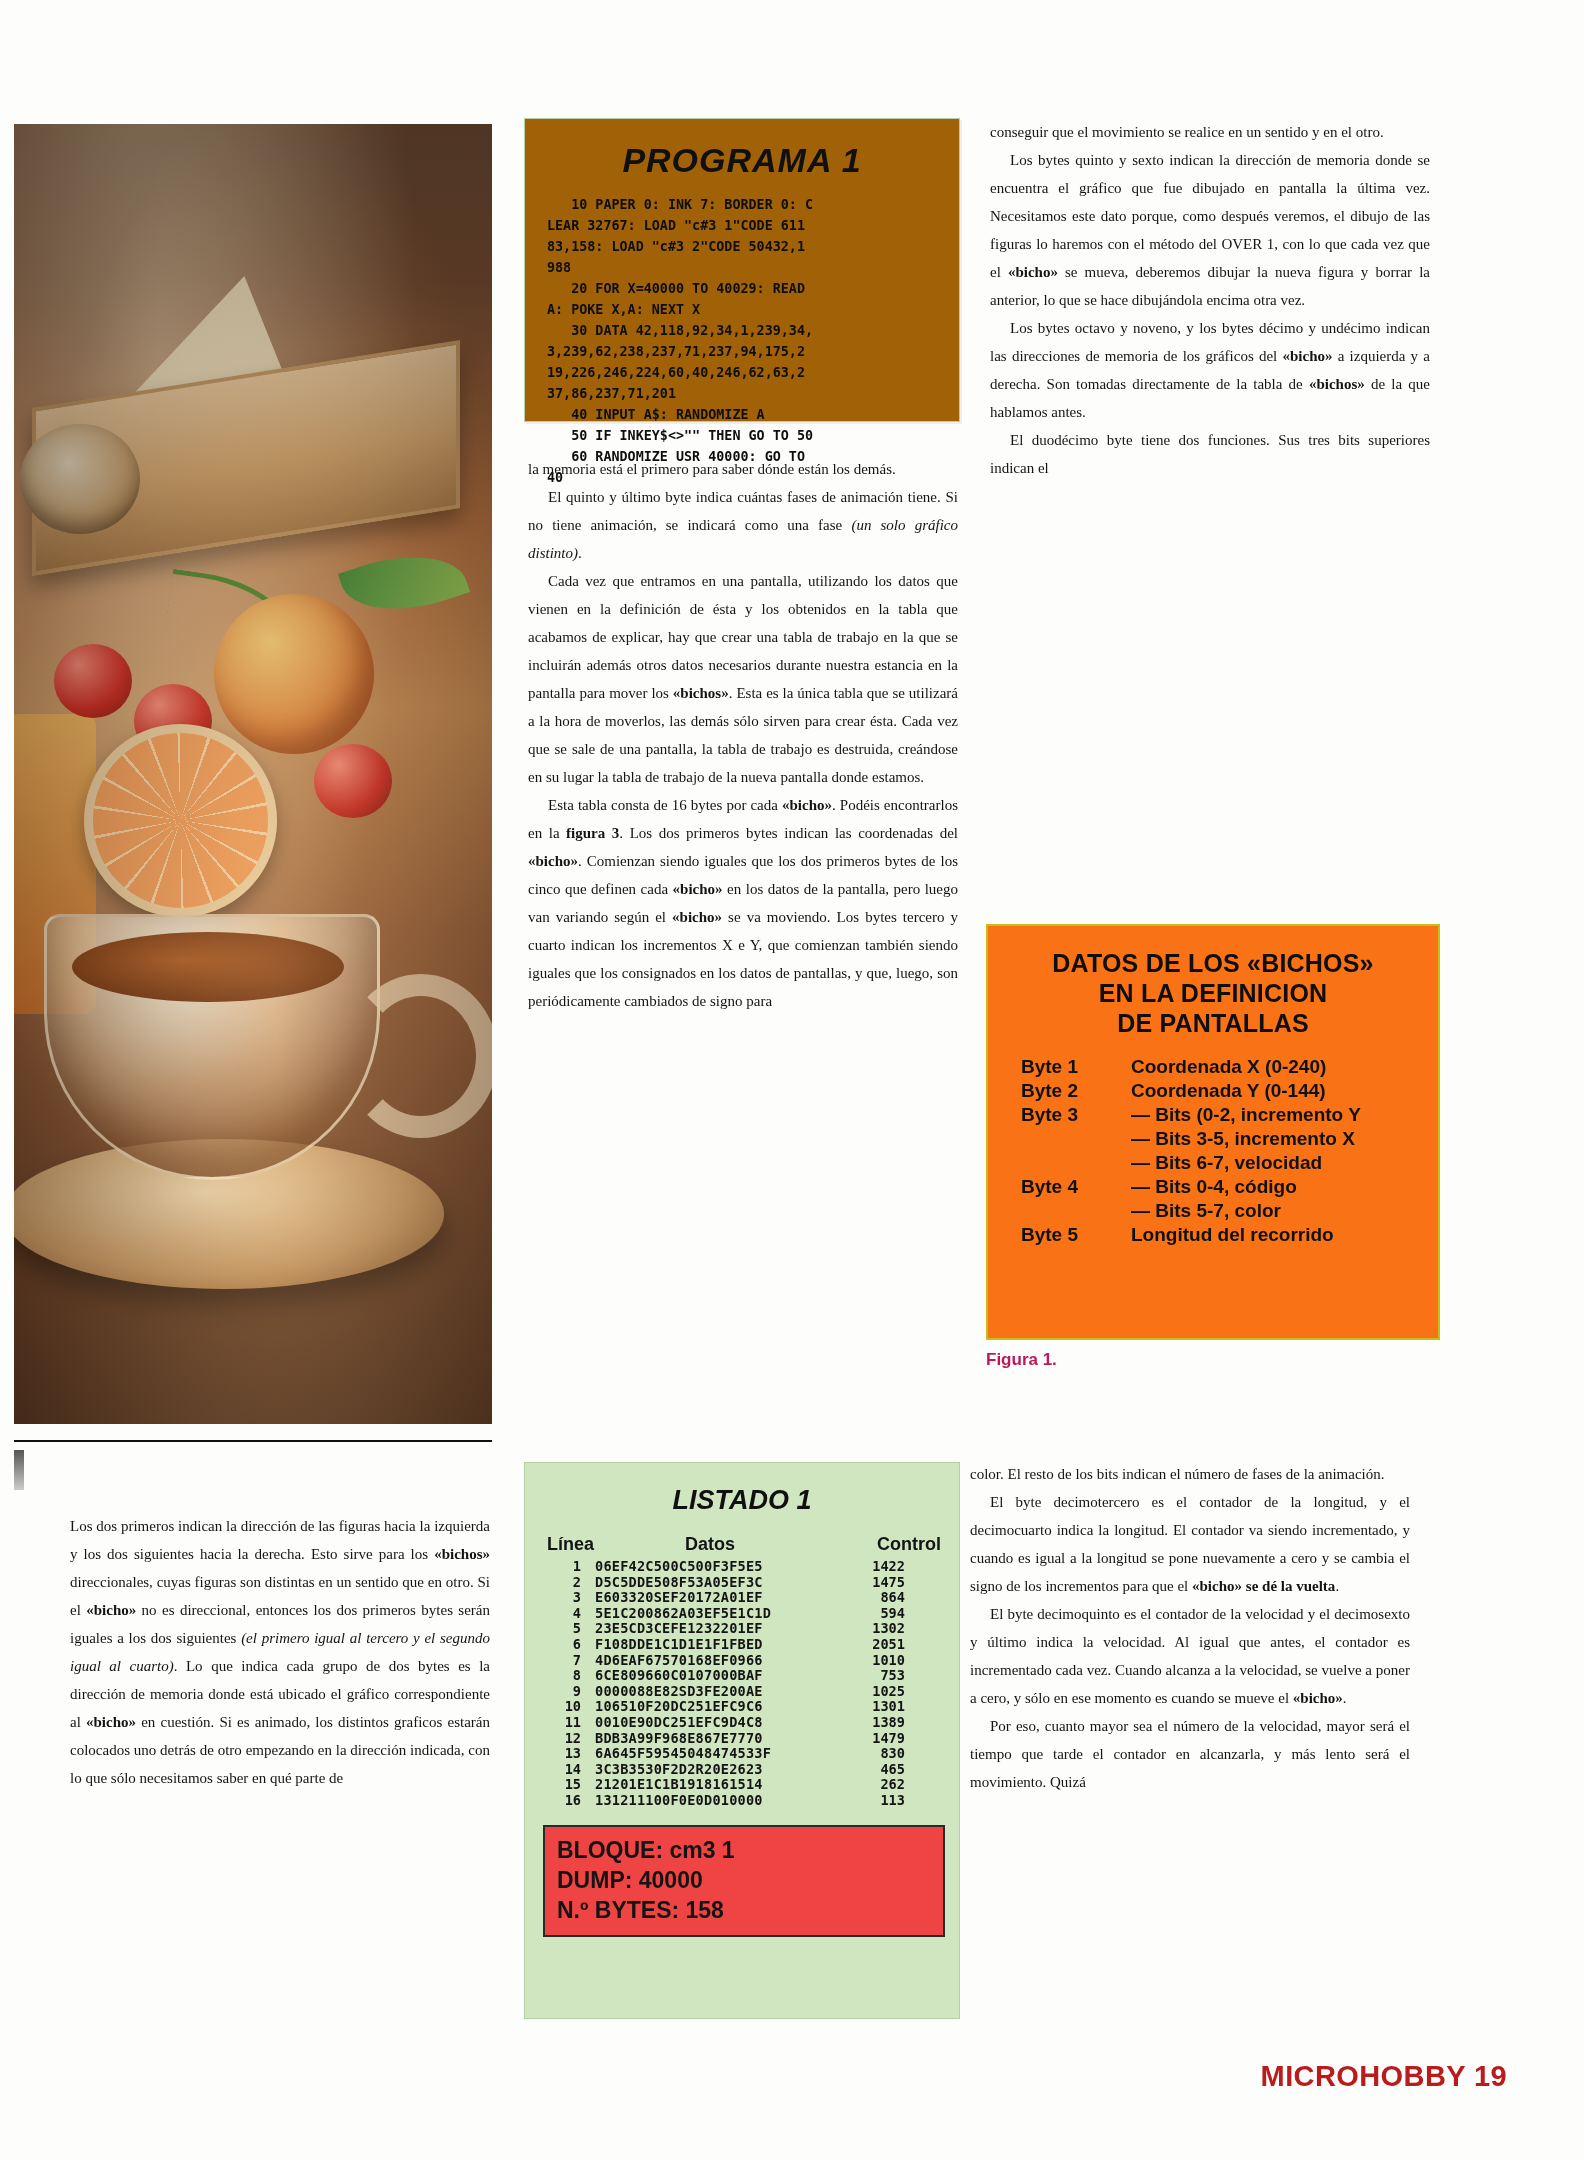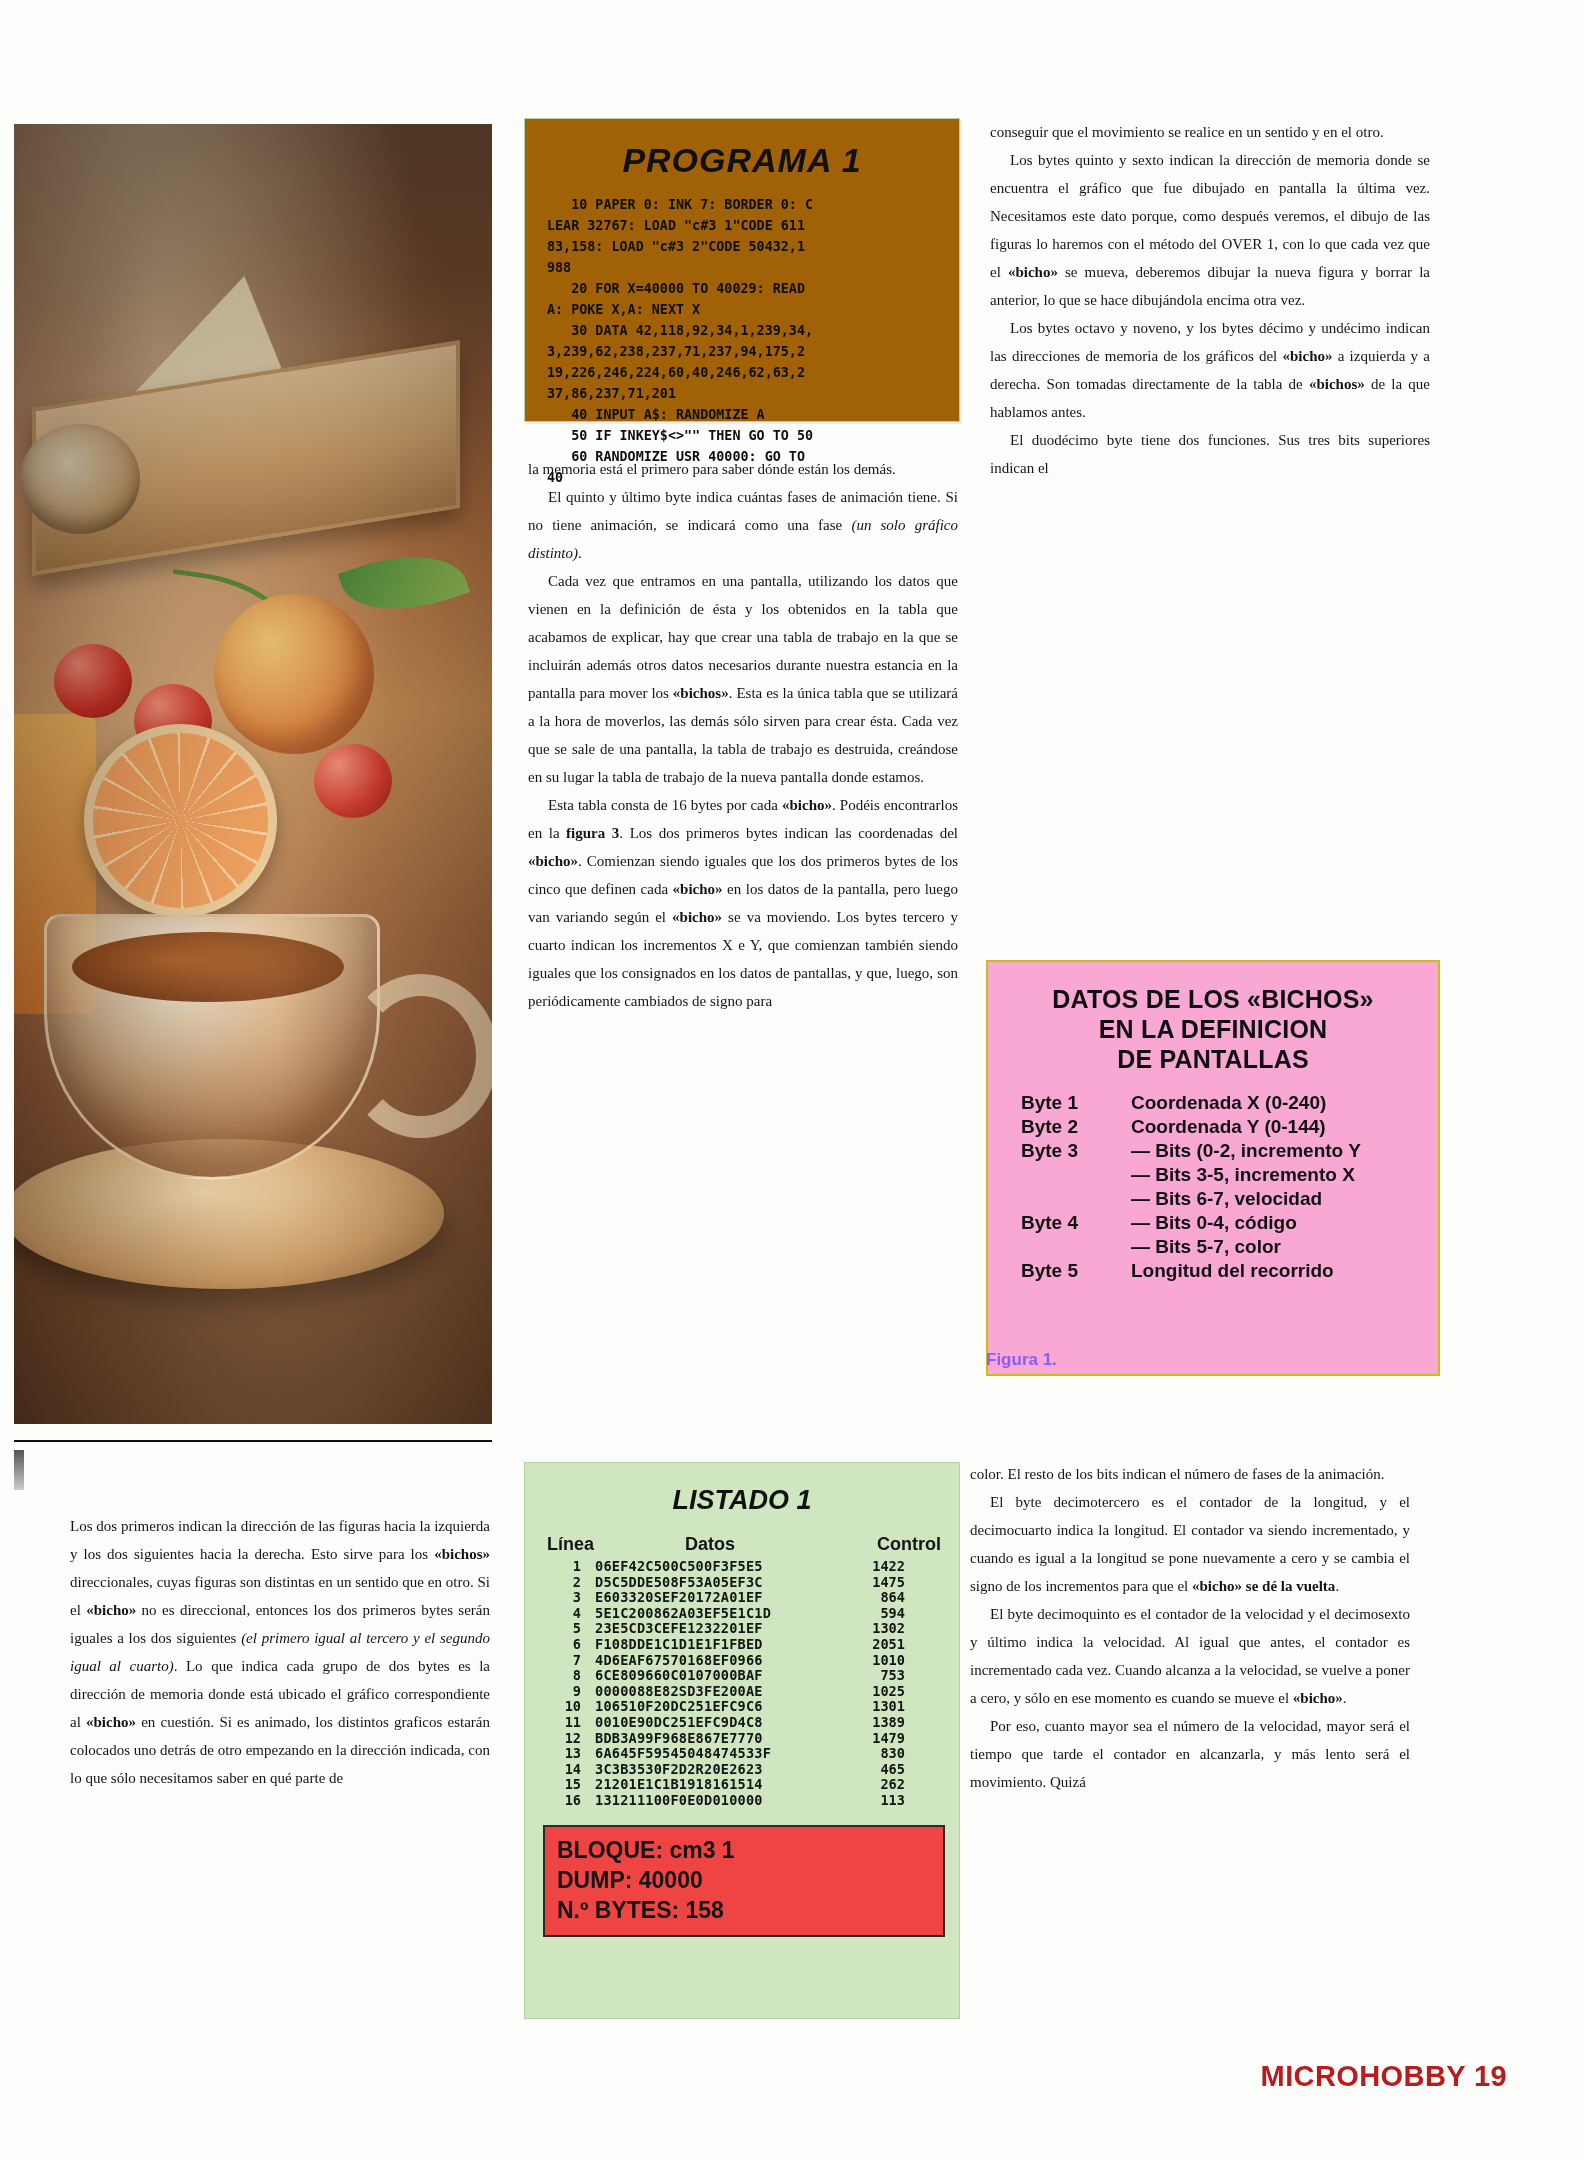--- a/index.html
+++ b/index.html
@@ -207,24 +207,24 @@
     white-space: pre-wrap;
     word-break: break-word;
     font-weight: bold;
     color: #0e0e0e;
   }
 
   
   #figura1 {
     position: absolute;
     left: 986px;
-    top: 960px;
+    top: 924px;
     width: 450px;
     height: 412px;
-    background: #f9a8d4;
+    background: #f97316;
     border: 2px solid #c9bd17;
   }
   #figura1 h3 {
     margin: 22px 18px 4px 18px;
     text-align: center;
     font-family: "Liberation Sans", sans-serif;
     font-size: 25px;
     line-height: 30px;
     font-weight: bold;
     color: #0f0f0f;
@@ -249,21 +249,21 @@
     vertical-align: top;
     padding: 0 6px 2px 0;
   }
   #fig1caption {
     position: absolute;
     left: 986px;
     top: 1350px;
     font-family: "Liberation Sans", sans-serif;
     font-size: 17px;
     font-weight: bold;
-    color: #8b5cf6;
+    color: #be185d;
   }
 
   
   #listado1 {
     position: absolute;
     left: 524px;
     top: 1462px;
     width: 434px;
     height: 555px;
     background: #cfe6c0;

